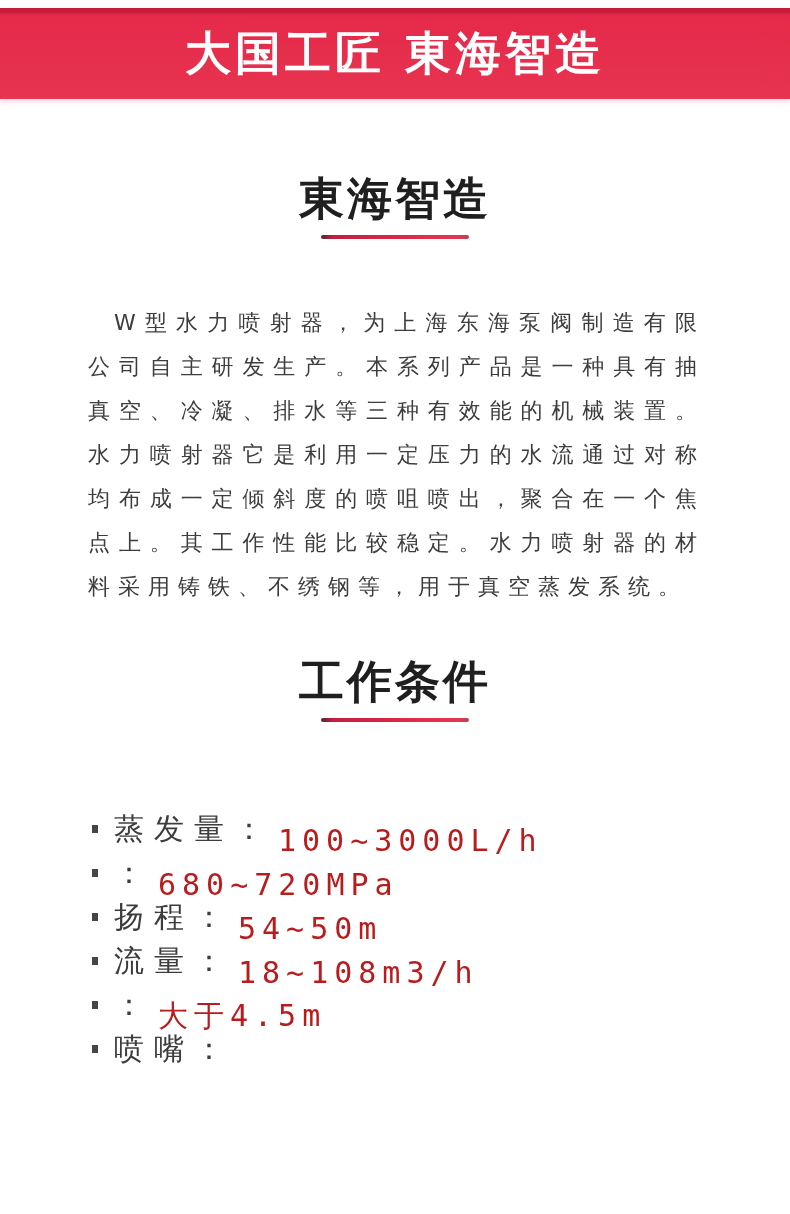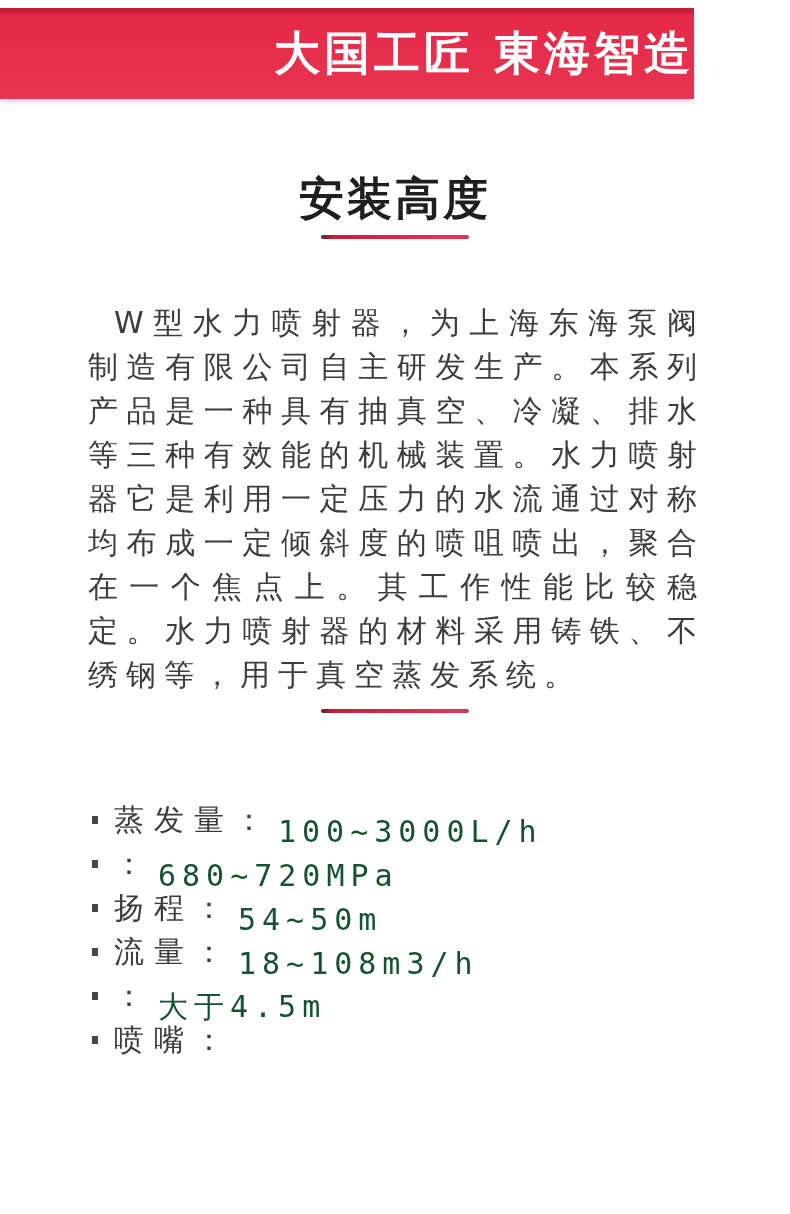--- a/index.html
+++ b/index.html
@@ -12,27 +12,27 @@
     position: relative;
     width: 790px;
     height: 1214px;
     background: #ffffff;
     overflow: hidden;
   }
 
   
   .banner {
     margin-top: 8px;
-    width: 694px;
+    width: 790px;
     height: 91px;
     background: linear-gradient(180deg, #c41c3a 0px, #c41c3a 4px, #e5294a 7px, #e73450 100%);
     box-shadow: 0 3px 5px rgba(200, 40, 70, 0.18);
     display: flex;
     align-items: center;
-    justify-content: flex-end;
+    justify-content: center;
   }
   .banner-title {
     color: #ffffff;
     font-size: 46px;
     font-weight: bold;
     letter-spacing: 4px;
     white-space: nowrap;
   }
 
   
@@ -51,21 +51,21 @@
     margin: 12px auto 0 auto;
     width: 148px;
     height: 4px;
     border-radius: 2px;
     background: linear-gradient(90deg, #55232e 0%, #c22040 8%, #da2746 50%, #e63553 92%, #b44353 100%);
   }
 
   
   .body-text {
     margin: 62px 85px 0 88px;
-    font-size: 30px;
+    font-size: 22px;
     line-height: 44px;
     letter-spacing: 8px;
     color: #3d3d3d;
     text-align: justify;
     text-justify: inter-character;
     text-indent: 26px;
   }
 
   
   .cond-list {
@@ -93,41 +93,42 @@
   }
   .cond-colon {
     font-size: 30px;
     color: #3d3d3d;
     margin: 0 14px 0 0;
   }
   .cond-value {
     font-family: "DejaVu Sans Mono", "Liberation Mono", monospace;
     font-size: 30px;
     letter-spacing: 6px;
-    color: #14532d;
+    color: #b91c1c;
     white-space: nowrap;
     margin-top: 22px;
   }
 </style>
 </head>
 <body>
 
 <div class="page">
 
   <header class="banner">
     <span class="banner-title">大国工匠 東海智造</span>
   </header>
 
   <section>
-    <h2 class="sec-title overview">安装高度</h2>
+    <h2 class="sec-title overview">東海智造</h2>
     <div class="sec-underline"></div>
     <p class="body-text">W型水力喷射器，为上海东海泵阀制造有限公司自主研发生产。本系列产品是一种具有抽真空、冷凝、排水等三种有效能的机械装置。水力喷射器它是利用一定压力的水流通过对称均布成一定倾斜度的喷咀喷出，聚合在一个焦点上。其工作性能比较稳定。水力喷射器的材料采用铸铁、不绣钢等，用于真空蒸发系统。</p>
   </section>
 
   <section>
+    <h2 class="sec-title conditions">工作条件</h2>
     <div class="sec-underline"></div>
 
     <ul class="cond-list">
       <li class="cond-item">
         <span class="bullet"></span>
         <span class="cond-label">蒸发量</span>
           <span class="cond-colon">：</span>
           <span class="cond-value">100~3000L/h</span>
       </li>
       <li class="cond-item">

